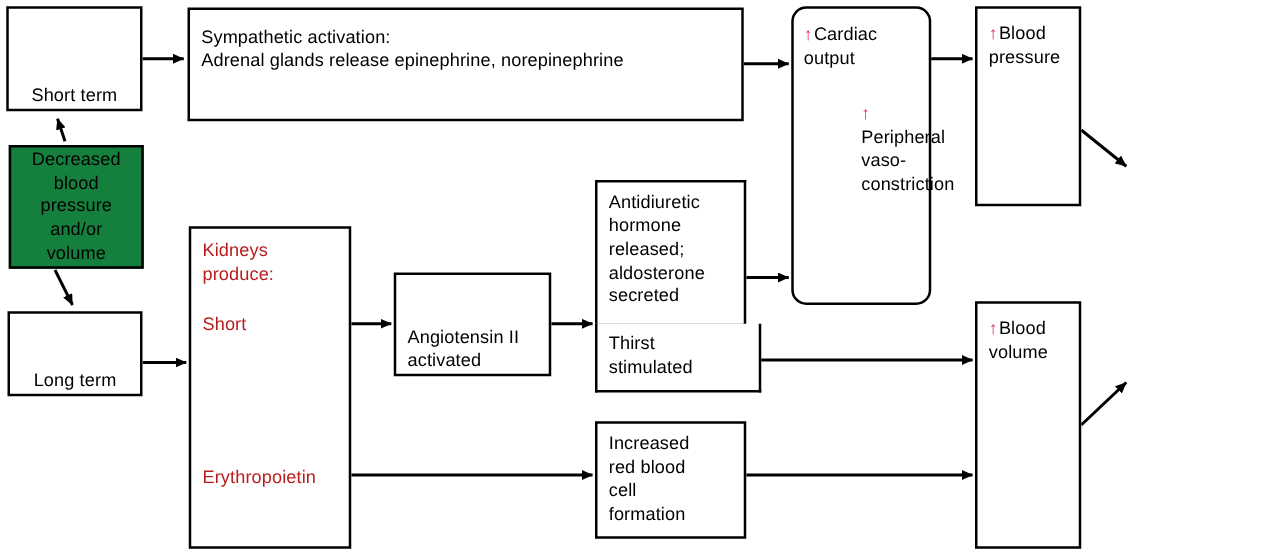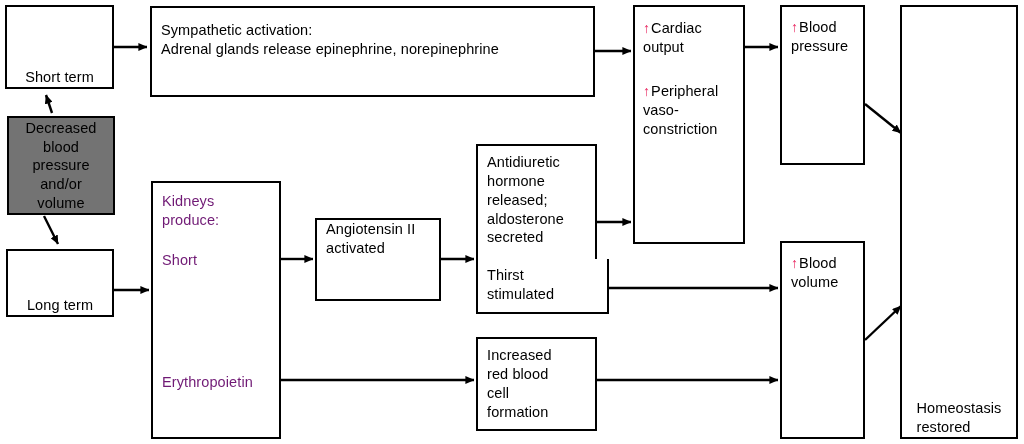--- a/index.html
+++ b/index.html
@@ -49,27 +49,27 @@
   
   .box-left {
     display: flex;
     align-items: flex-start;
     justify-content: flex-start;
     text-align: left;
     padding: 7px 0 16px 9px;
   }
   .box-vcenter-left {
     display: flex;
-    align-items: flex-start;
+    align-items: flex-end;
     justify-content: flex-start;
     text-align: left;
     padding: 0 0 0 9px;
   }
   .green-fill {
-    background: #737373;
+    background: #15803d;
   }
   .split-top {
     border-bottom: 2px solid #404040;
   }
   .up-arrow {
     color: #e8225c;
     font-weight: bold;
     display: inline-block;
     margin-right: 1px;
     font-size: 14px;
@@ -81,21 +81,21 @@
     top: 0;
     width: 100%;
     height: 100%;
   }
   .kidney-label {
     position: absolute;
     left: 9px;
     font-size: 14.5px;
     line-height: 1.30;
     white-space: pre-line;
-    color: #701a75;
+    color: #b91c1c;
   }
   .co-stack {
     position: absolute;
     left: 0;
     top: 0;
     width: 100%;
     height: 100%;
   }
   .co-label {
     position: absolute;
@@ -197,27 +197,27 @@
 stimulated</span>
   </div>
 
   <div class="node-box box-left" style="left:476px; top:337px; width:121px; height:94px;">
     <span class="box-text">Increased
 red blood
 cell
 formation</span>
   </div>
 
-  <div class="node-box" style="left:633px; top:5px; width:112px; height:239px;">
+  <div class="node-box" style="left:633px; top:5px; width:112px; height:239px;border-radius:12px;">
     <div class="co-stack">
       <div class="co-label" style="top:12px;">
         <span class="up-arrow">↑</span><span class="box-text" style="display:inline">Cardiac
 output</span>
       </div>
-      <div class="co-label" style="top:75px;">
+      <div class="co-label" style="top:75px;margin-left:46px;">
         <span class="up-arrow">↑</span><span class="box-text" style="display:inline">Peripheral
 vaso-
 constriction</span>
       </div>
     </div>
   </div>
 
   <div class="node-box box-left" style="left:780px; top:5px; width:85px; height:160px; padding-top:11px;">
     <div>
       <span class="up-arrow">↑</span><span class="box-text" style="display:inline">Blood
@@ -225,18 +225,14 @@
     </div>
   </div>
 
   <div class="node-box box-left" style="left:780px; top:241px; width:85px; height:198px; padding-top:11px;">
     <div>
       <span class="up-arrow">↑</span><span class="box-text" style="display:inline">Blood
 volume</span>
     </div>
   </div>
 
-  <div class="node-box box-center" style="left:900px; top:5px; width:118px; height:434px;">
-    <span class="box-text" style="text-align:left;">Homeostasis
-restored</span>
-  </div>
 
 </div>
 
 </body></html>

